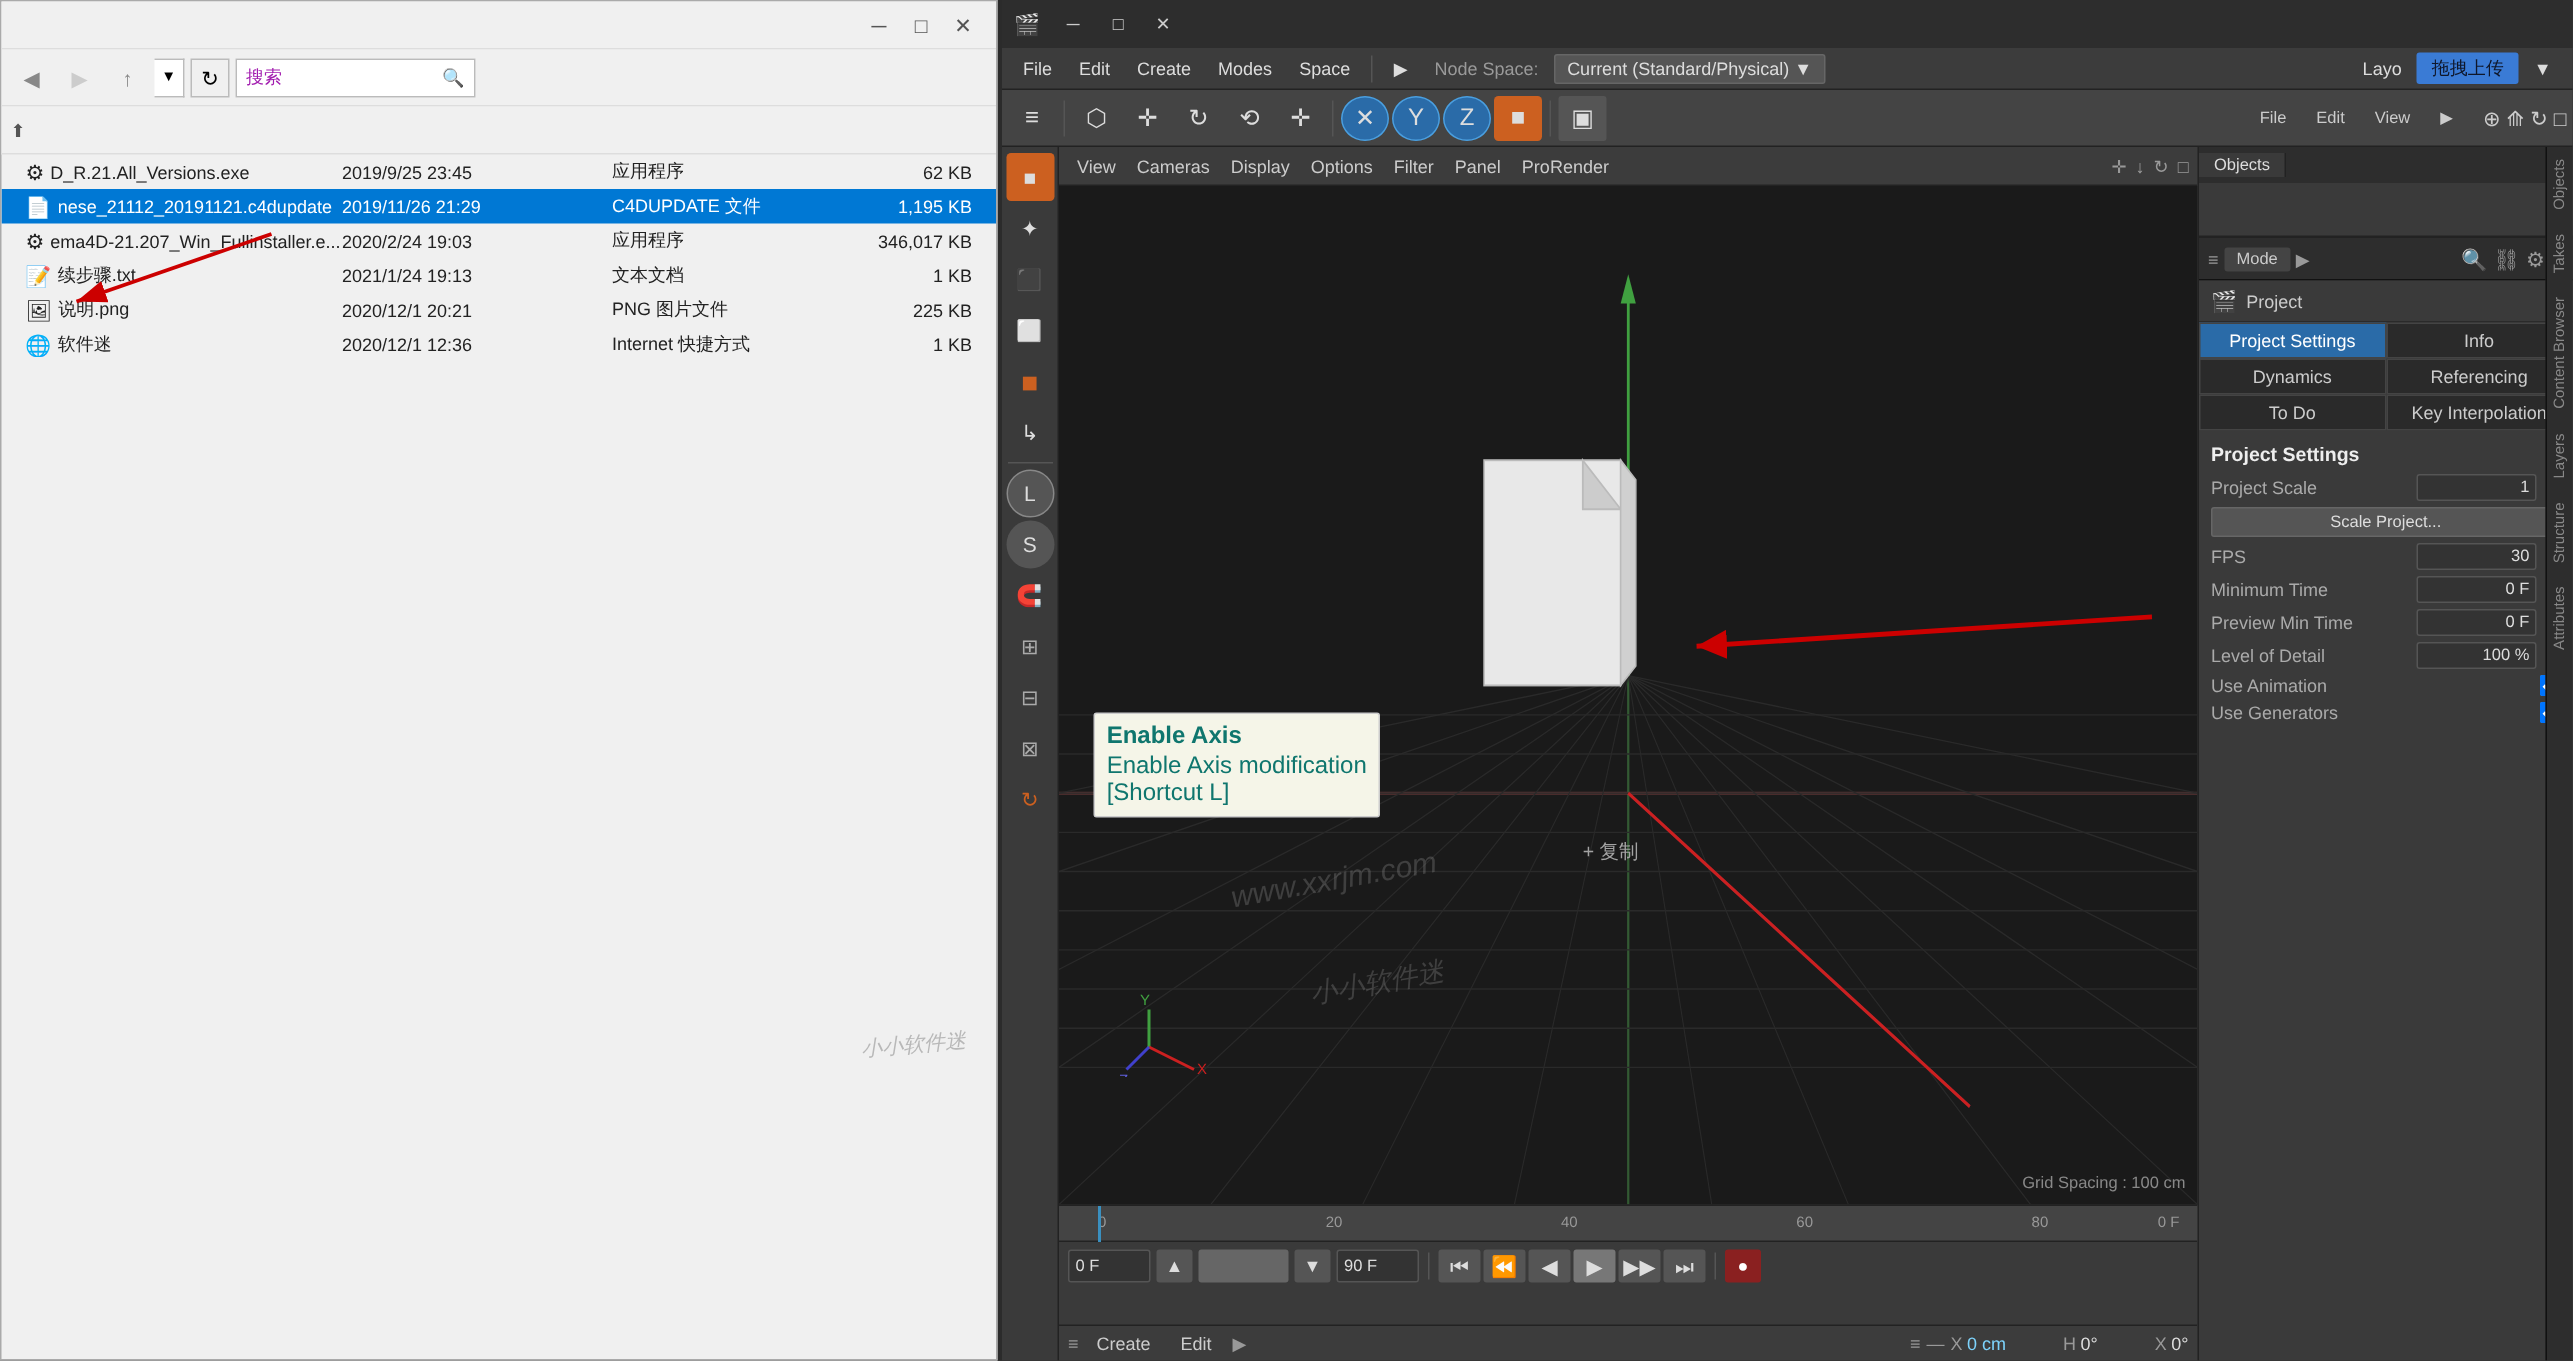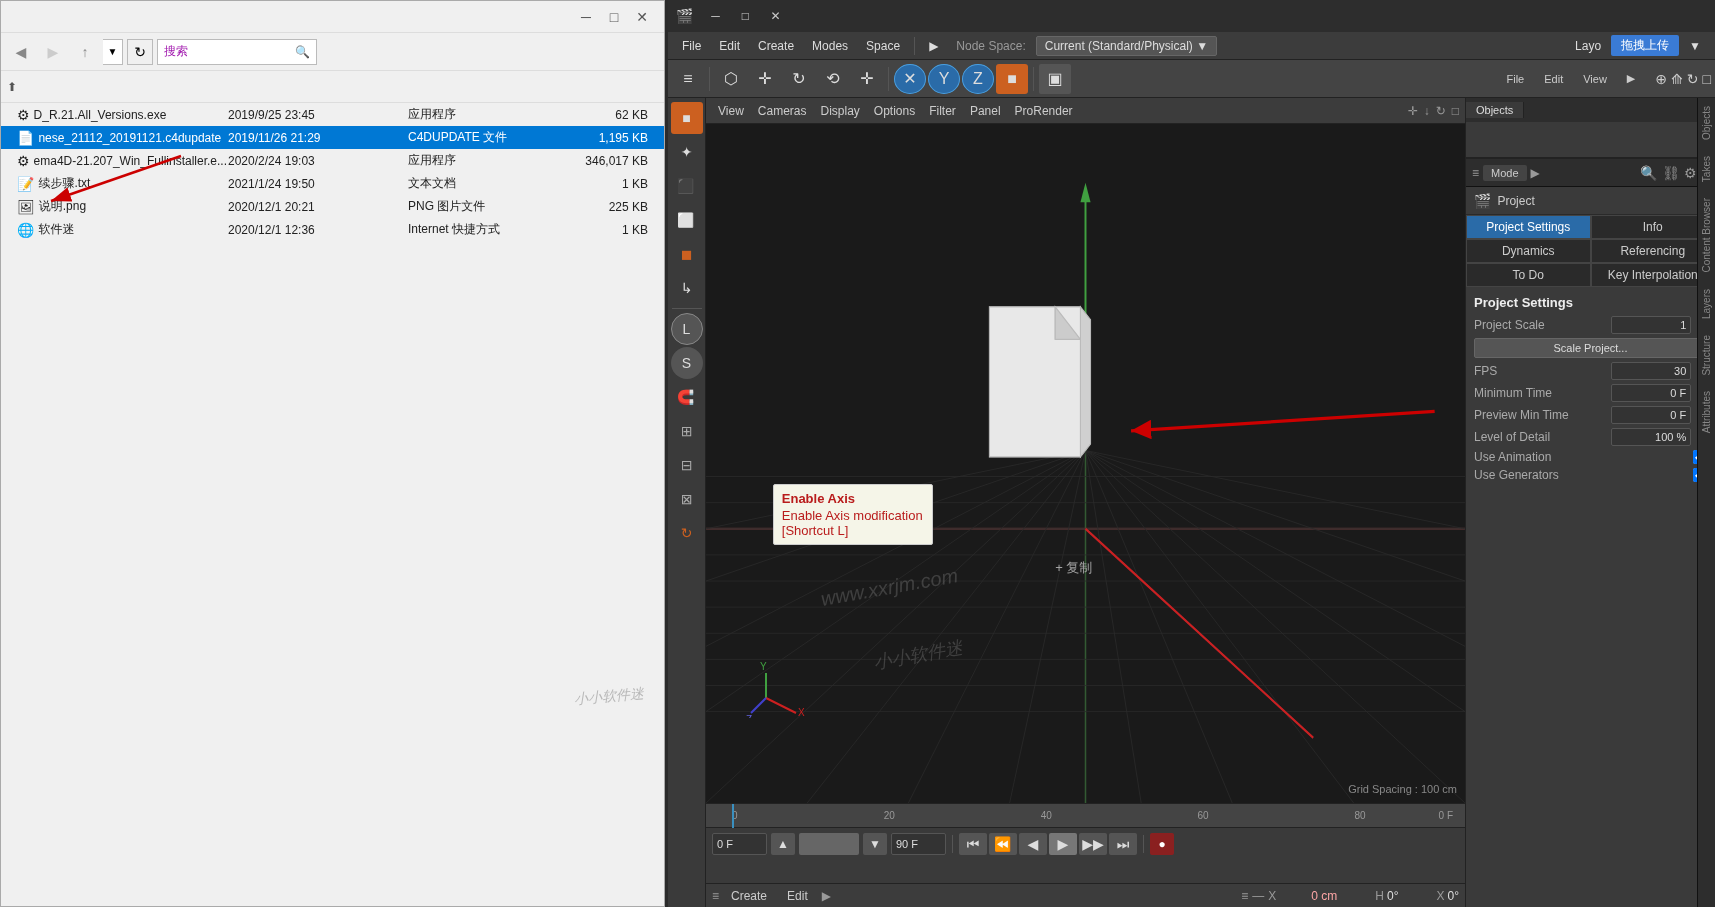--- a/index.html
+++ b/index.html
@@ -289,25 +289,24 @@
       background: transparent;
     }
 
     
     .axis-tooltip {
       position: absolute;
       bottom: 35%; left: 3%;
       background: #f5f5e8;
       border: 1px solid #ccc;
       padding: 6px 8px;
-      font-size: 13px;
-      color: #b91c1c;
+      font-size: 16px;
+      color: #0f766e;
       border-radius: 2px;
       min-width: 160px;
-      margin-left: 44px;
     }
     .axis-tooltip-title { font-weight: bold; margin-bottom: 2px; }
 
     
     .timeline {
       height: 80px;
       background: #3a3a3a;
       border-top: 1px solid #222;
       display: flex;
       flex-direction: column;
@@ -582,21 +581,21 @@
         </div>
         <span>2020/2/24 19:03</span>
         <span>应用程序</span>
         <span style="text-align:right">346,017 KB</span>
       </div>
       <div class="table-row">
         <div class="row-name">
           <span class="file-icon">📝</span>
           <span>续步骤.txt</span>
         </div>
-        <span>2021/1/24 19:50</span>
+        <span>2021/1/24 19:13</span>
         <span>文本文档</span>
         <span style="text-align:right">1 KB</span>
       </div>
       <div class="table-row">
         <div class="row-name">
           <span class="file-icon">🖼</span>
           <span>说明.png</span>
         </div>
         <span>2020/12/1 20:21</span>
         <span>PNG 图片文件</span>
@@ -642,21 +641,21 @@
     <div class="menu-item">Edit</div>
     <div class="menu-item">Create</div>
     <div class="menu-item">Modes</div>
     <div class="menu-item">Space</div>
     <div class="menu-separator"></div>
     <div class="menu-item">▶</div>
     <div class="menu-item" style="color:#999">Node Space:</div>
     <div class="menu-item" style="background:#555; border:1px solid #666; border-radius:2px;">Current (Standard/Physical) ▼</div>
     <div style="flex:1"></div>
     <div class="menu-item">Layo</div>
-    <div style="background:#3a7bd5; padding:2px 10px; border-radius:2px; color:#ffffff; font-size:12px; cursor:pointer;">拖拽上传</div>
+    <div style="background:#3a7bd5; padding:2px 10px; border-radius:2px; color:#0f172a; font-size:12px; cursor:pointer;">拖拽上传</div>
     <div class="menu-item">▼</div>
   </div>
 
   <div class="c4d-toolbar">
 
     <div style="display:flex; gap:2px; align-items:center;">
       <div class="tool-btn">≡</div>
       <div class="tool-separator"></div>
       <div class="tool-btn">⬡</div>
       <div class="tool-btn">✛</div>
@@ -863,21 +862,21 @@
         <div class="bb-item">Create</div>
         <div class="bb-item">Edit</div>
         <div style="color:#999; cursor:pointer; padding:2px;">▶</div>
         <div style="flex:1;"></div>
         <div style="display:flex; gap:4px;">
           <span style="color:#999; cursor:pointer;">≡</span>
           <span style="color:#999; cursor:pointer;">—</span>
         </div>
         <div class="bb-coord">
           <span style="color:#999;">X</span>
-          <span style="color:#fca5a5;margin-left:32px;">0 cm</span>
+          <span style="color:#7dd3fc;">0 cm</span>
         </div>
         <div style="width:30px;"></div>
         <div class="bb-coord">
           <span style="color:#999;">H</span>
           <span style="color:#ddd;">0°</span>
         </div>
         <div style="width:30px;"></div>
         <div class="bb-coord">
           <span style="color:#999;">X</span>
           <span style="color:#ddd;">0°</span>

